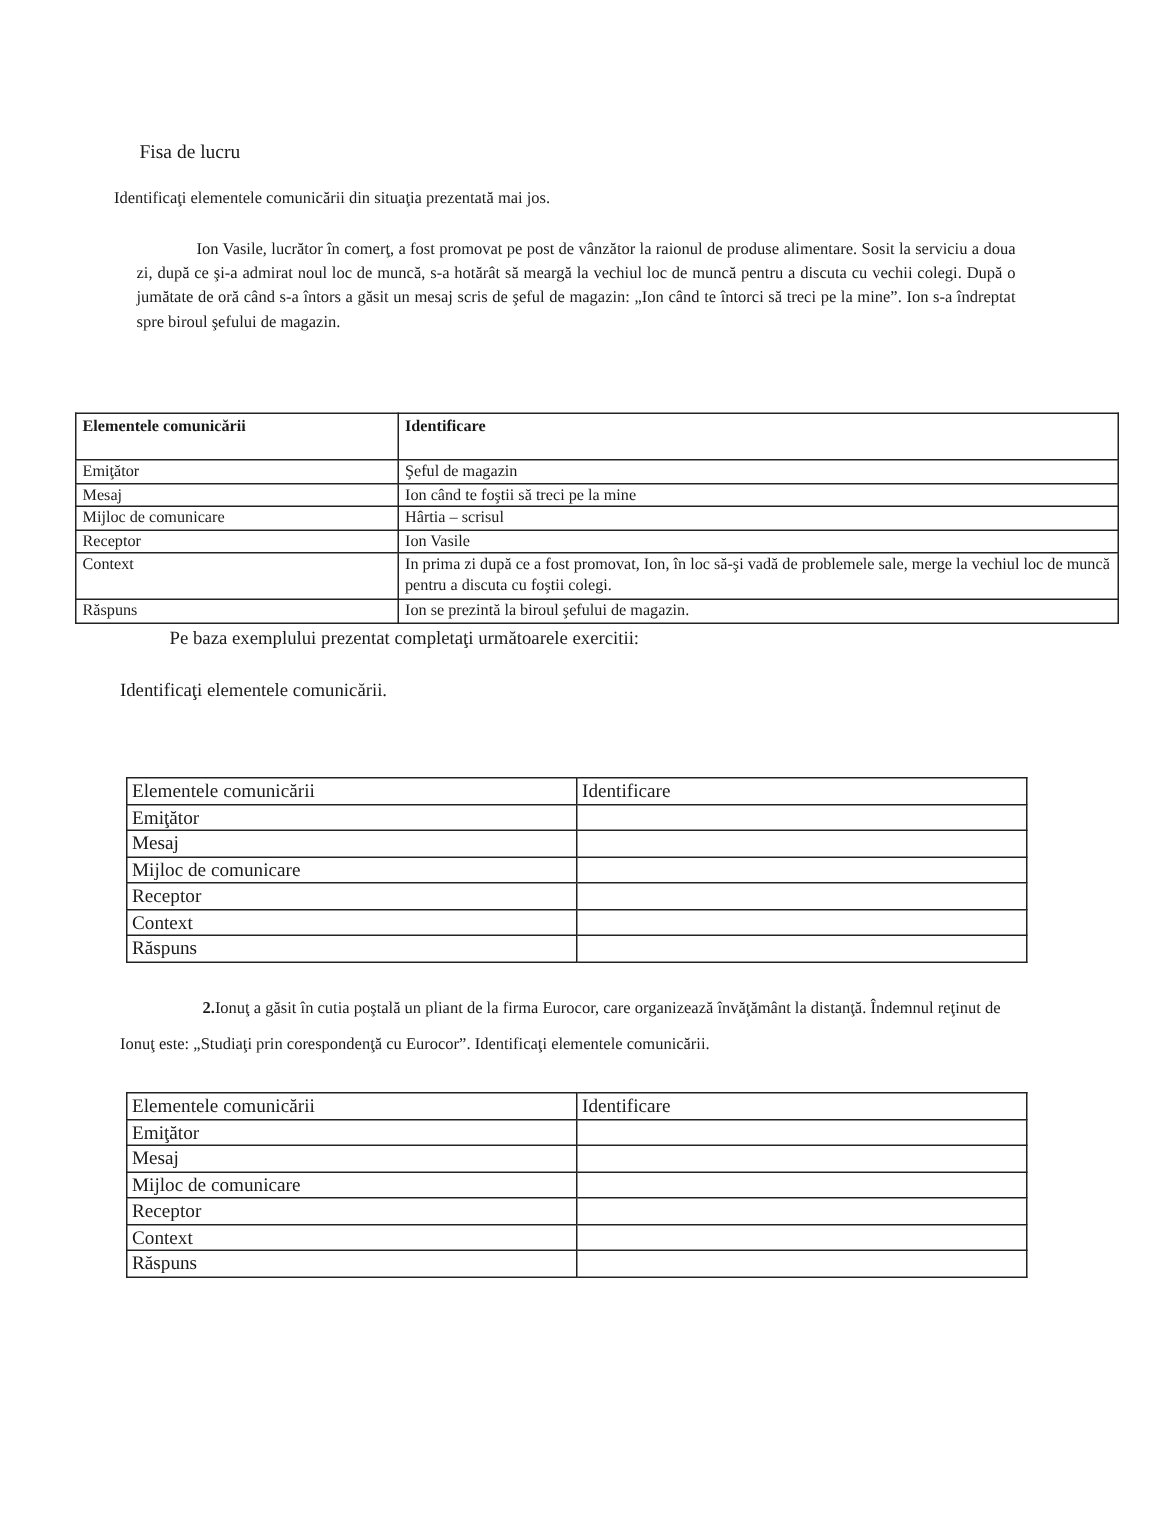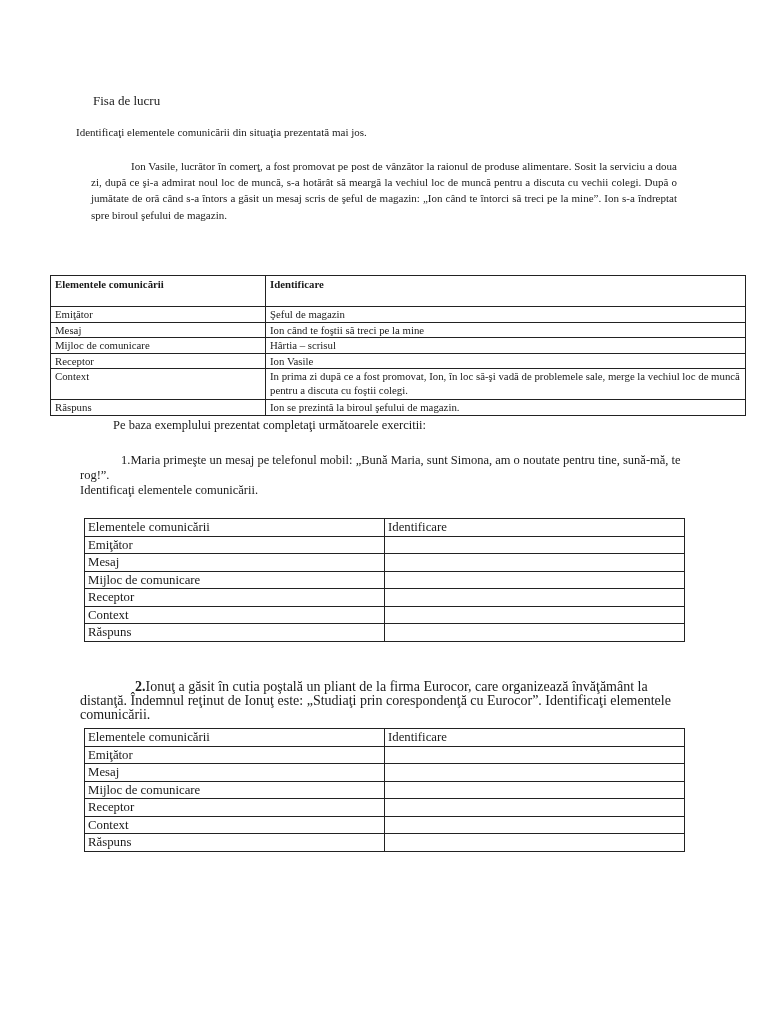--- a/index.html
+++ b/index.html
@@ -18,21 +18,21 @@
   .t1 { left: 50px; top: 275px; width: 696px; font-size: 10.8px; }
   .t1 td { line-height: 14px; }
   .t1 col.c1 { width: 215px; }
   .t1 tr.hdr td { height: 29px; font-weight: bold; padding-top: 1px; }
   .t1 tr.r td { height: 14.5px; }
   .t1 tr.r2 td { height: 30px; white-space: normal; }
 
   .lead { left: 113px; top: 418px; font-size: 12.5px; text-align: center; }
   .ex1 { left: 80px; top: 453px; width: 620px; font-size: 12.5px; line-height: 15px; }
   .ex1 .p1 { text-indent: 41px; }
-  .ex2 { left: 80px; top: 660px; width: 605px; font-size: 14px; line-height: 14px; margin-top: 20px; }
+  .ex2 { left: 80px; top: 660px; width: 605px; font-size: 11px; line-height: 24px; }
   .ex2 .p1 { text-indent: 55px; }
   .ex2 b { font-weight: bold; }
 
   .tx { left: 84px; width: 601px; font-size: 12.8px; }
   .tx col.c1 { width: 300px; }
   .tx td { height: 16.5px; line-height: 16px; padding: 0 3px; }
   .t2 { top: 518px; }
   .t3 { top: 728px; }
 </style>
 </head>
@@ -75,21 +75,20 @@
   <tr class="r">
     <td>Răspuns</td>
     <td>Ion se prezintă la biroul şefului de magazin.</td>
   </tr>
 </tbody>
   </table>
 
 <div class="abs lead">Pe baza exemplului prezentat completaţi următoarele exercitii:</div>
 
 <div class="abs ex1">
-  <div class="p1">1.Maria primeşte un mesaj pe telefonul mobil: „Bună Maria, sunt Simona, am o noutate pentru tine, sună-mă, te rog!”.</div>
   <div>Identificaţi elementele comunicării.</div>
 </div>
 
 <table class="tx t2">
   <colgroup>
       <col class="c1">
       <col>
     </colgroup>
   <tbody>
       <tr>

